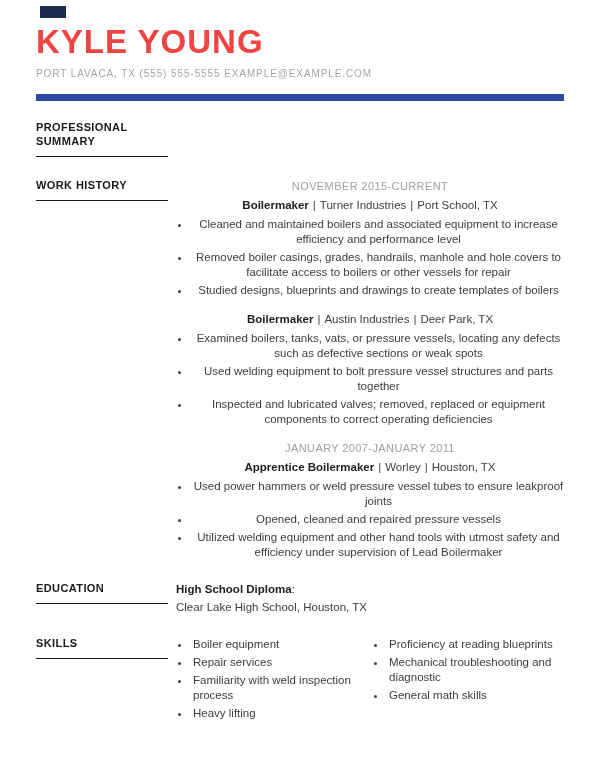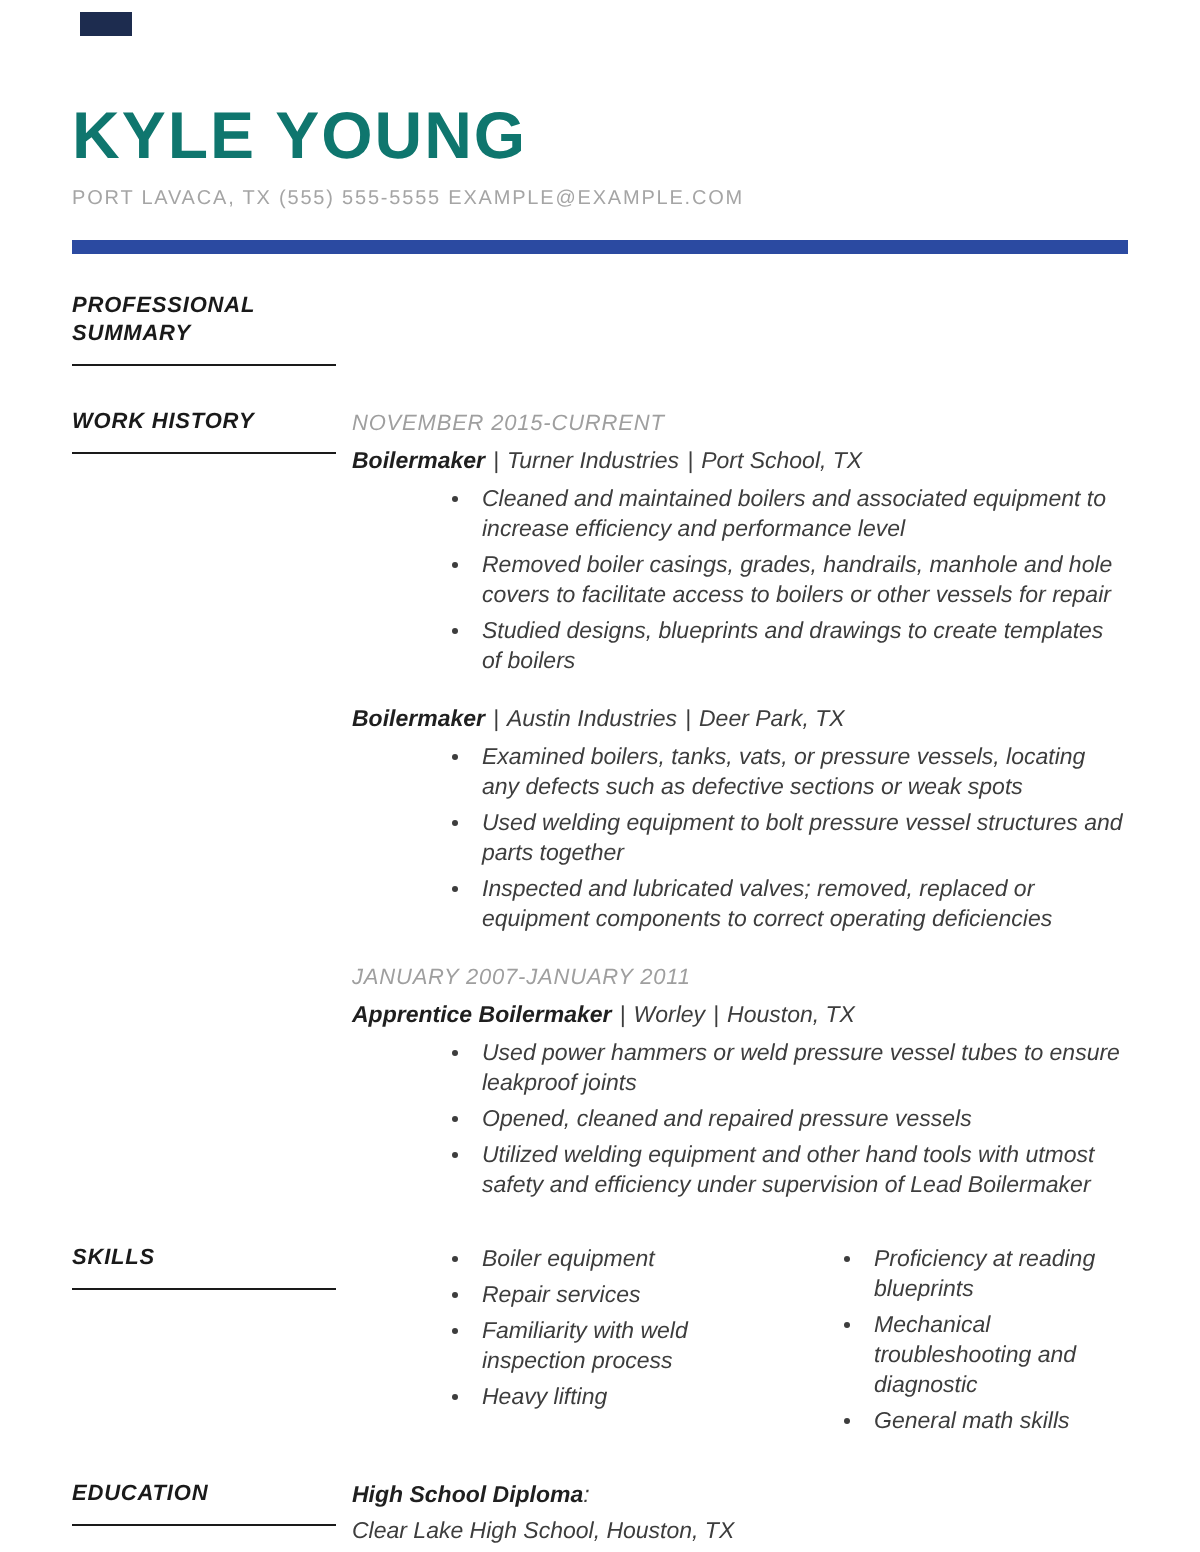--- a/index.html
+++ b/index.html
@@ -10,63 +10,62 @@
     color:#3d3d3d;
     position:relative;
     overflow:hidden;
   }
   .page { padding:0 36px; position:relative; }
   .corner-mark {
     position:absolute; top:6px; left:40px;
     width:26px; height:12px; background:#1d2c4f;
   }
   .name {
-    margin-top:50px;
-    font-size:33px; font-weight:bold; color:#0f766e;
+    margin-top:24px;
+    font-size:33px; font-weight:bold; color:#ef4444;
     letter-spacing:1px; line-height:1.1;
   }
   .contact {
     margin-top:8px;
     font-size:10px; color:#a5a5a5; letter-spacing:0.9px;
   }
   .accent-bar {
     margin-top:15px; height:7px; background:#2b4aa1; width:100%;
   }
   .sections { margin-top:20px; }
   .section {
     display:grid; grid-template-columns:140px 1fr;
     margin-bottom:22px;
-    font-style:italic;
   }
   .section-label-wrap {
     align-self:start;
     width:132px;
     border-bottom:1.5px solid #1a1a1a;
     padding-bottom:7px;
   }
   .section-label {
     font-size:11px; font-weight:bold; color:#1a1a1a;
     letter-spacing:0.4px; line-height:1.25;
     text-transform:uppercase;
   }
   .section-content { font-size:11.5px; line-height:15px; color:#3d3d3d; }
   .summary-text { padding-top:1px; }
 
-  .job { margin-bottom:14px; }
+  .job { margin-bottom:14px;text-align:center; }
   .job:last-child { margin-bottom:0; }
   .job-dates {
     color:#9f9f9f; font-size:11px; letter-spacing:0.4px;
     margin-bottom:4px;
   }
   .job-titleline { margin-bottom:4px; }
   .job-title { font-weight:bold; color:#1f1f1f; }
   .sep { margin:0 4px; color:#3d3d3d; }
 
   ul.bullets { list-style:disc; padding-left:15px; margin:0; }
-  ul.bullets li { margin-bottom:3px; padding-left:2px;margin-left:48px; }
+  ul.bullets li { margin-bottom:3px; padding-left:2px; }
   ul.bullets li:last-child { margin-bottom:0; }
 
   .skills-cols { display:flex; }
   .skills-col1 { flex:0 0 196px; }
   .skills-col2 { flex:1; }
 
   .edu-degree-line { margin-bottom:3px; }
   .edu-degree { font-weight:bold; color:#1f1f1f; }
 </style>
 </head>
@@ -127,45 +126,45 @@
             <li>Opened, cleaned and repaired pressure vessels</li>
             <li>Utilized welding equipment and other hand tools with utmost safety and efficiency under supervision of Lead Boilermaker</li>
           </ul>
         </div>
 
       </div>
     </div>
 
     <div class="section">
       <div class="section-label-wrap">
+        <div class="section-label">EDUCATION</div>
+      </div>
+      <div class="section-content">
+        <div class="edu-degree-line">
+          <span class="edu-degree">High School Diploma</span><span>:</span>
+        </div>
+        <div>Clear Lake High School, Houston, TX</div>
+      </div>
+    </div>
+
+    <div class="section">
+      <div class="section-label-wrap">
         <div class="section-label">SKILLS</div>
       </div>
       <div class="section-content">
         <div class="skills-cols">
           <ul class="bullets skills-col1">
             <li>Boiler equipment</li>
             <li>Repair services</li>
             <li>Familiarity with weld inspection process</li>
             <li>Heavy lifting</li>
           </ul>
           <ul class="bullets skills-col2">
             <li>Proficiency at reading blueprints</li>
             <li>Mechanical troubleshooting and diagnostic</li>
             <li>General math skills</li>
           </ul>
         </div>
       </div>
     </div>
 
-    <div class="section">
-      <div class="section-label-wrap">
-        <div class="section-label">EDUCATION</div>
-      </div>
-      <div class="section-content">
-        <div class="edu-degree-line">
-          <span class="edu-degree">High School Diploma</span><span>:</span>
-        </div>
-        <div>Clear Lake High School, Houston, TX</div>
-      </div>
-    </div>
-
   </div>
 </div>
 
 </body></html>

